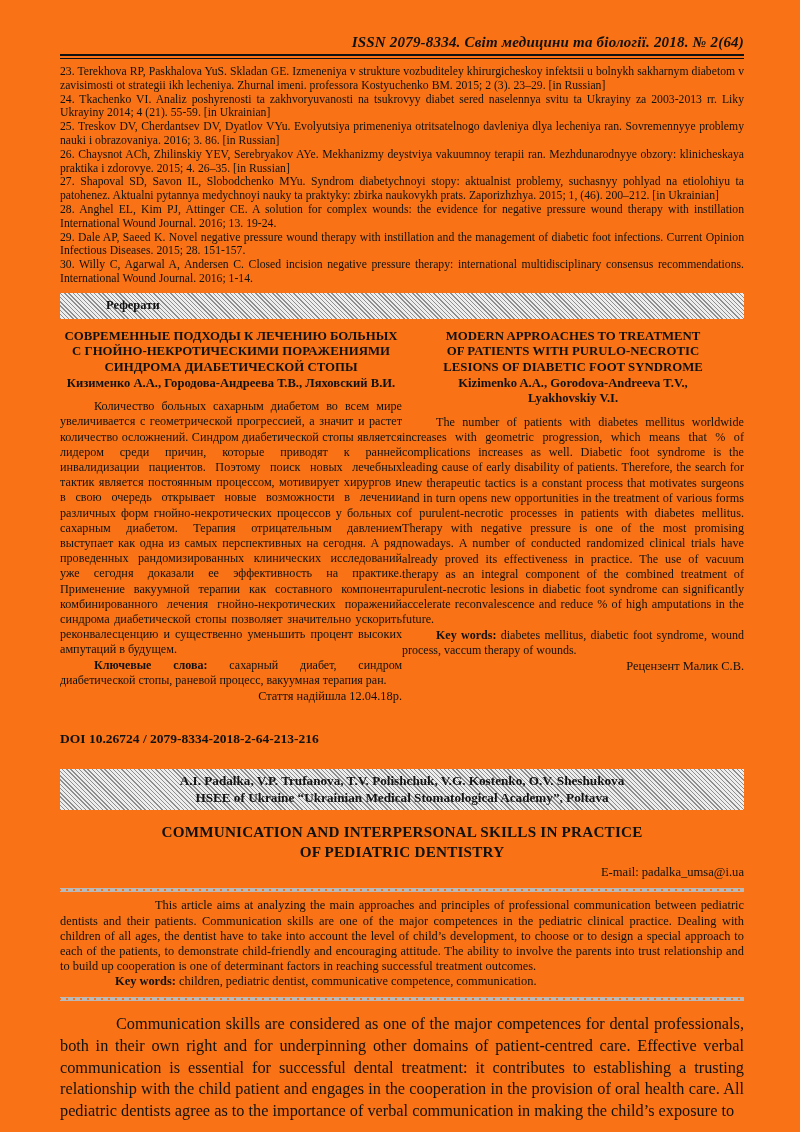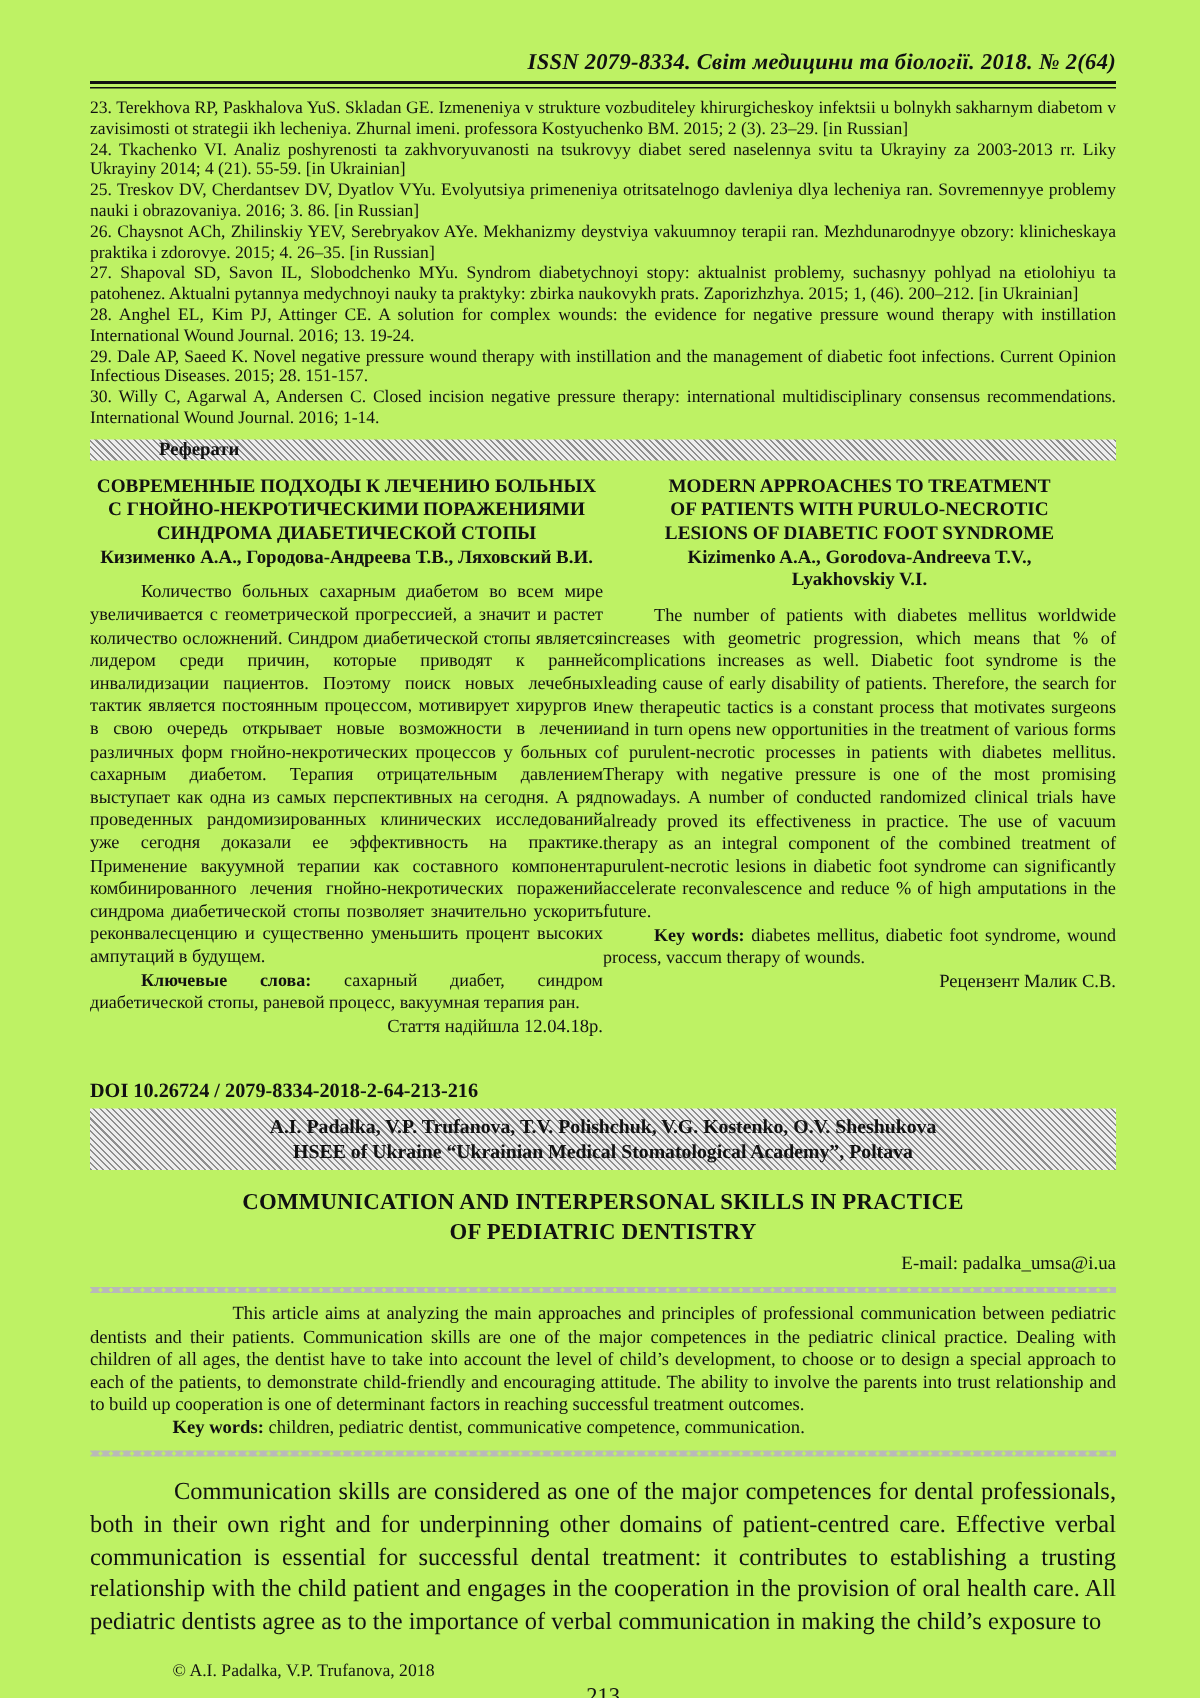--- a/index.html
+++ b/index.html
@@ -1,43 +1,43 @@
 <!DOCTYPE html>
 <html><head>
 <meta charset="utf-8">
 <style>
   html,body{margin:0;padding:0;background:#888;}
   .page{
-    width:800px;height:1132px;margin:0 auto;background:#bef264;color:#111;
+    width:800px;height:1132px;margin:0 auto;background:#f97316;color:#111;
     font-family:"Liberation Serif","DejaVu Serif",serif;
     box-sizing:border-box;padding:34px 56px 0 60px;overflow:hidden;
   }
   .pre{white-space:pre-line;}
   .b{font-weight:bold;}
   
   .issn{font-size:15px;font-weight:bold;font-style:italic;text-align:right;letter-spacing:.2px;}
   .hrule{margin-top:3px;height:2px;border-top:2.5px solid #111;border-bottom:1px solid #111;}
   
   .refs{margin-top:6px;font-size:11.7px;line-height:13.8px;text-align:justify;}
   .refs p{margin:0;}
   
   .hatch{background:repeating-linear-gradient(45deg,#8e8e8e 0,#8e8e8e 1px,#ededed 1px,#ededed 3px);}
-  .banner1{margin-top:7px;height:14px;display:flex;align-items:center;}
+  .banner1{margin-top:7px;height:26px;display:flex;align-items:center;}
   .banner1 span{font-size:12.5px;font-weight:bold;padding-left:46px;}
   
   .cols{margin-top:10px;display:grid;grid-template-columns:1fr 1fr;column-gap:0;}
   .col-title{font-size:12.8px;font-weight:bold;text-align:center;line-height:15.6px;}
   .col-authors{font-size:12.6px;font-weight:bold;text-align:center;line-height:15.6px;}
   .col-body{margin-top:8px;font-size:12.2px;line-height:15.2px;text-align:justify;text-indent:34px;}
   .col-kw{font-size:12px;line-height:15.2px;text-align:justify;text-indent:34px;margin:0;}
   .col-note{font-size:12.4px;text-align:right;margin-top:1px;}
   
   .doi{margin-top:26px;font-size:13.5px;font-weight:bold;line-height:17.5px;}
   
-  .banner2{margin-top:4px;padding:3px 0 4px 0;text-align:center;}
+  .banner2{margin-top:22px;padding:3px 0 4px 0;text-align:center;}
   .banner2 div{font-size:13.2px;font-weight:bold;line-height:17px;}
   
   .atitle{margin-top:12px;text-align:center;font-size:15.2px;font-weight:bold;line-height:19.5px;letter-spacing:.2px;}
   .email{margin-top:4px;text-align:right;font-size:12.6px;}
   
   .zigzag{height:4px;margin:8px 0 6px 0;
     background:
       linear-gradient(45deg,transparent 33%,#b9b9b9 33%,#b9b9b9 66%,transparent 66%),
       linear-gradient(-45deg,transparent 33%,#b9b9b9 33%,#b9b9b9 66%,transparent 66%);
     background-size:7px 4px;}

